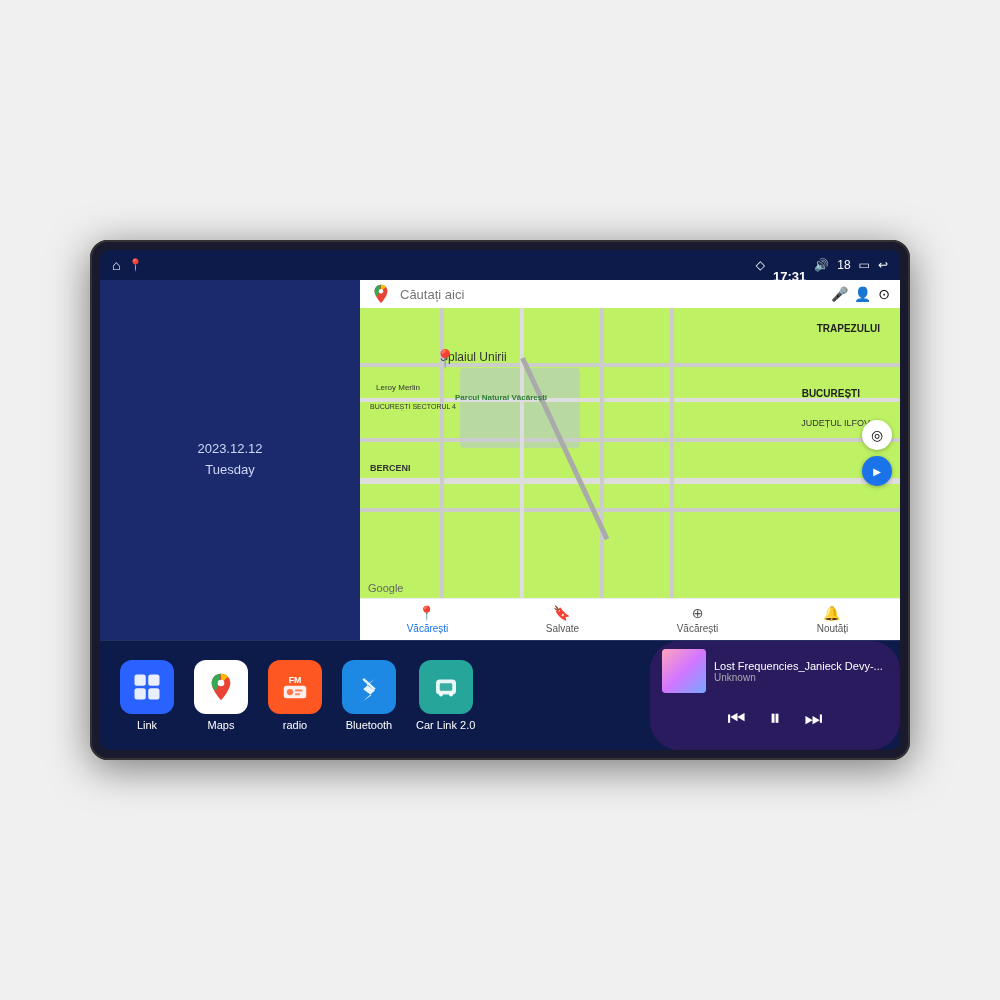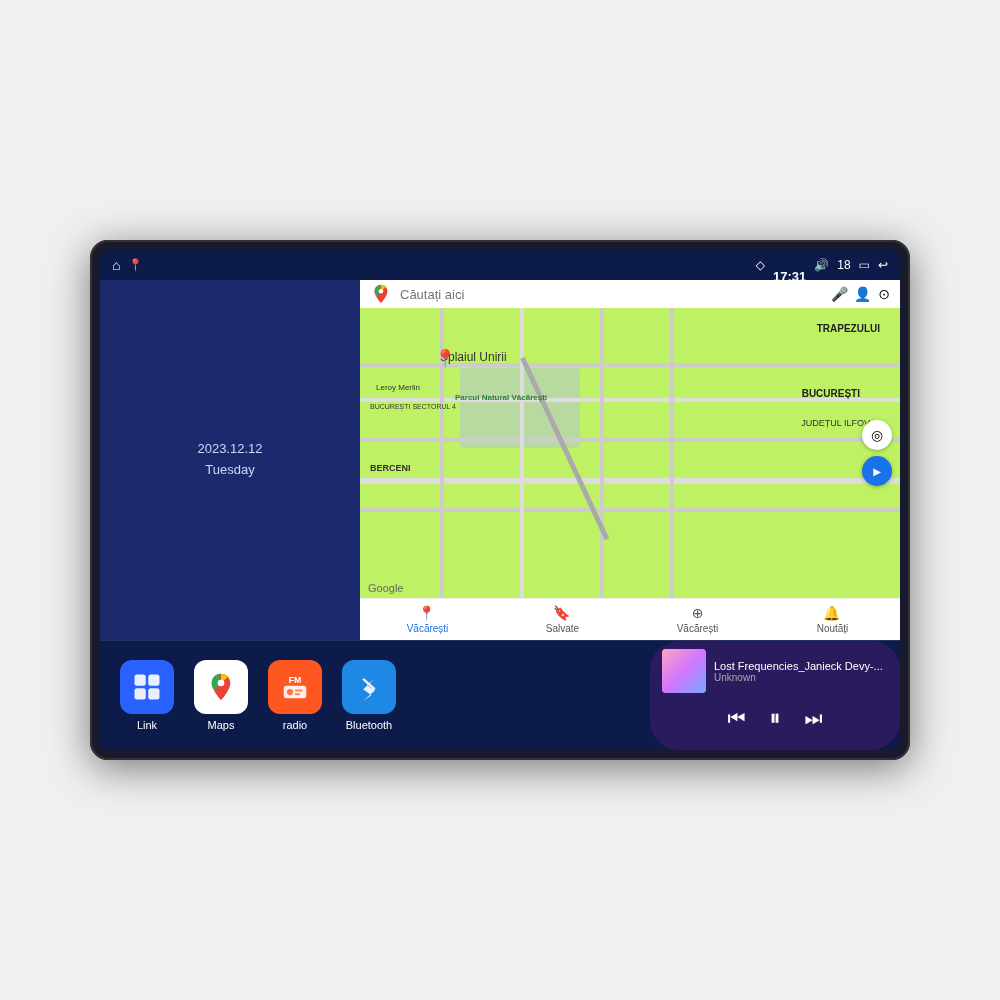--- a/index.html
+++ b/index.html
@@ -543,20 +543,31 @@
           <div class="app-icon-item">
             <div class="app-icon-box icon-bluetooth">
               <svg width="28" height="28" viewBox="0 0 24 24">
                 <path d="M17 5l-10 9 7 5-7 5 10-9-7-5z" fill="white" opacity="0.9"></path>
                 <path d="M7 5l10 9" fill="none" stroke="white" stroke-width="2" opacity="0.9"></path>
               </svg>
             </div>
             <span class="app-icon-label">Bluetooth</span>
           </div>
 
+          <div class="app-icon-item">
+            <div class="app-icon-box icon-carlink">
+              <svg width="30" height="30" viewBox="0 0 24 24">
+                <rect x="4" y="6" width="16" height="12" rx="3" fill="white" opacity="0.9"></rect>
+                <rect x="7" y="9" width="10" height="6" rx="1" fill="#26a69a" opacity="0.9"></rect>
+                <circle cx="8" cy="18" r="1.5" fill="white"></circle>
+                <circle cx="16" cy="18" r="1.5" fill="white"></circle>
+              </svg>
+            </div>
+            <span class="app-icon-label">Car Link 2.0</span>
+          </div>
         </div>
 
         <div class="music-panel">
           <div class="music-track-row">
             <div class="music-album-art">
               <div class="music-album-art-inner"></div>
             </div>
             <div class="music-info">
               <div class="music-title">Lost Frequencies_Janieck Devy-...</div>
               <div class="music-artist">Unknown</div>

